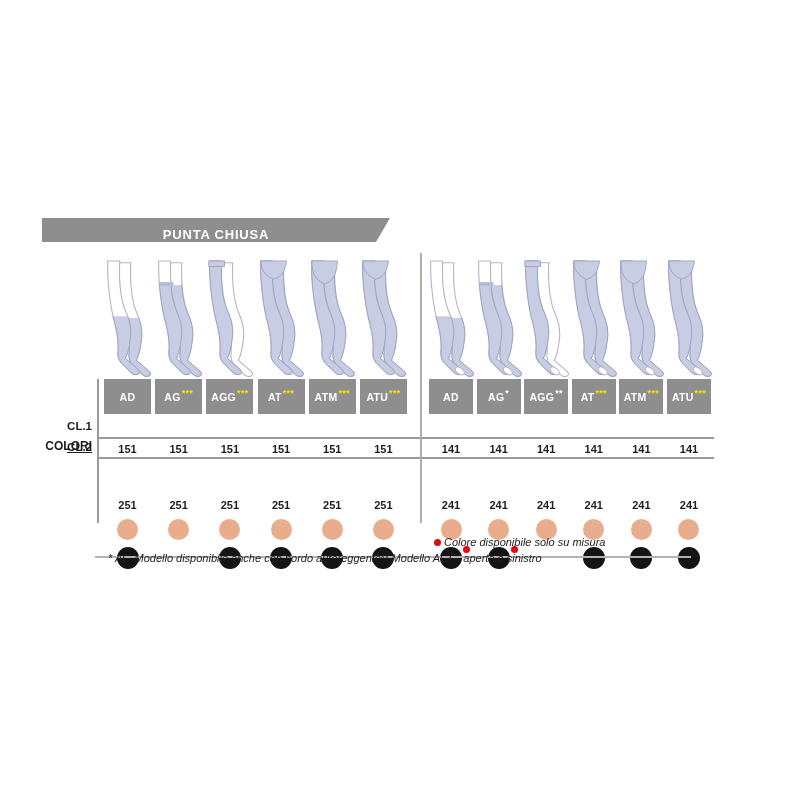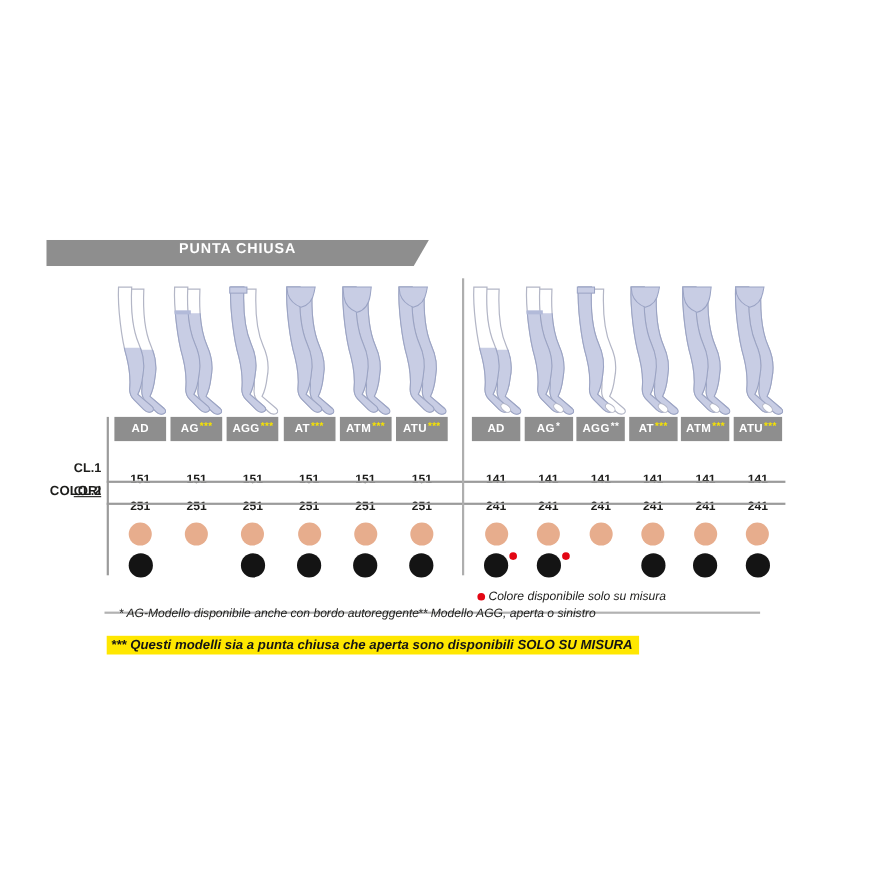--- a/index.html
+++ b/index.html
@@ -2,45 +2,45 @@
 <html><head>
 <meta charset="utf-8">
 <style>
   html,body{margin:0;padding:0;background:#fff;}
   .page{position:relative;width:800px;height:800px;background:#fff;overflow:hidden;
         font-family:"Liberation Sans",sans-serif;color:#1d1d1b;}
 
   
   .band{position:absolute;left:42px;top:218px;width:672px;height:24px;}
   .band-seg{position:absolute;top:0;height:24px;background:#8e8e8e;display:flex;
-            align-items:flex-start;justify-content:center;color:#fff;font-weight:bold;
+            align-items:flex-end;justify-content:center;color:#fff;font-weight:bold;
             font-size:13px;letter-spacing:.8px;}
   .band-left{left:0;width:348px;clip-path:polygon(0 0,100% 0,calc(100% - 14px) 100%,0 100%);}
   .band-right{left:334px;width:338px;clip-path:polygon(22px 0,100% 0,100% 100%,8px 100%);}
 
   
   .section{position:absolute;top:253px;display:flex;justify-content:space-between;}
   .section.chiusa{left:104px;width:303px;}
   .section.aperta{left:429px;width:282px;}
   .col{display:flex;flex-direction:column;align-items:center;}
   .section.chiusa .col{width:47px;}
   .section.aperta .col{width:44px;}
 
   .leg{height:126px;display:flex;align-items:flex-end;justify-content:center;}
-  .code-box{width:100%;height:22px;background:#8e8e8e;color:#fff;display:flex;
+  .code-box{width:100%;height:35px;background:#8e8e8e;color:#fff;display:flex;
             align-items:center;justify-content:center;font-weight:bold;font-size:10.5px;
             letter-spacing:.3px;}
   .stars{font-weight:bold;font-size:9px;line-height:1;margin-left:1px;transform:translateY(-3px);display:inline-block;}
   .stars.yellow{color:#f7e400;}
   .stars.white{color:#ffffff;}
 
   .cell{display:flex;align-items:center;justify-content:center;font-weight:bold;
         font-size:11px;color:#1d1d1b;width:100%;position:relative;}
   .cell.cl1{height:40px;padding-top:6px;box-sizing:border-box;margin-top:12px;}
-  .cell.cl2{height:16px;}
+  .cell.cl2{height:16px;margin-top:31px;}
   .cell.beige-row{height:32px;}
   .cell.black-row{height:32px;padding-bottom:6px;box-sizing:border-box;}
 
   .dot{border-radius:50%;display:block;}
   .dot.beige{width:21px;height:21px;background:#e7ad8d;}
   .dot.black{width:22px;height:22px;background:#141414;}
   .red-sup{position:absolute;width:7px;height:7px;border-radius:50%;background:#e30613;
            left:calc(50% + 12px);top:1px;}
 
   
@@ -404,19 +404,14 @@
   <div class="color-note">
     <span class="bullet"></span>
     <span>Colore disponibile solo su misura</span>
   </div>
 
   <div class="sep-line"></div>
 
   <div class="fn fn1">* AG-Modello disponibile anche con bordo autoreggente</div>
   <div class="fn fn2">** Modello AGG, aperta o sinistro</div>
 
-  <div class="highlight">
-    <span>*** </span>
-    <span>Questi modelli sia a punta chiusa che aperta sono disponibili </span>
-    <span class="xbold">SOLO SU MISURA</span>
-  </div>
 
 </div>
 
 </body></html>

